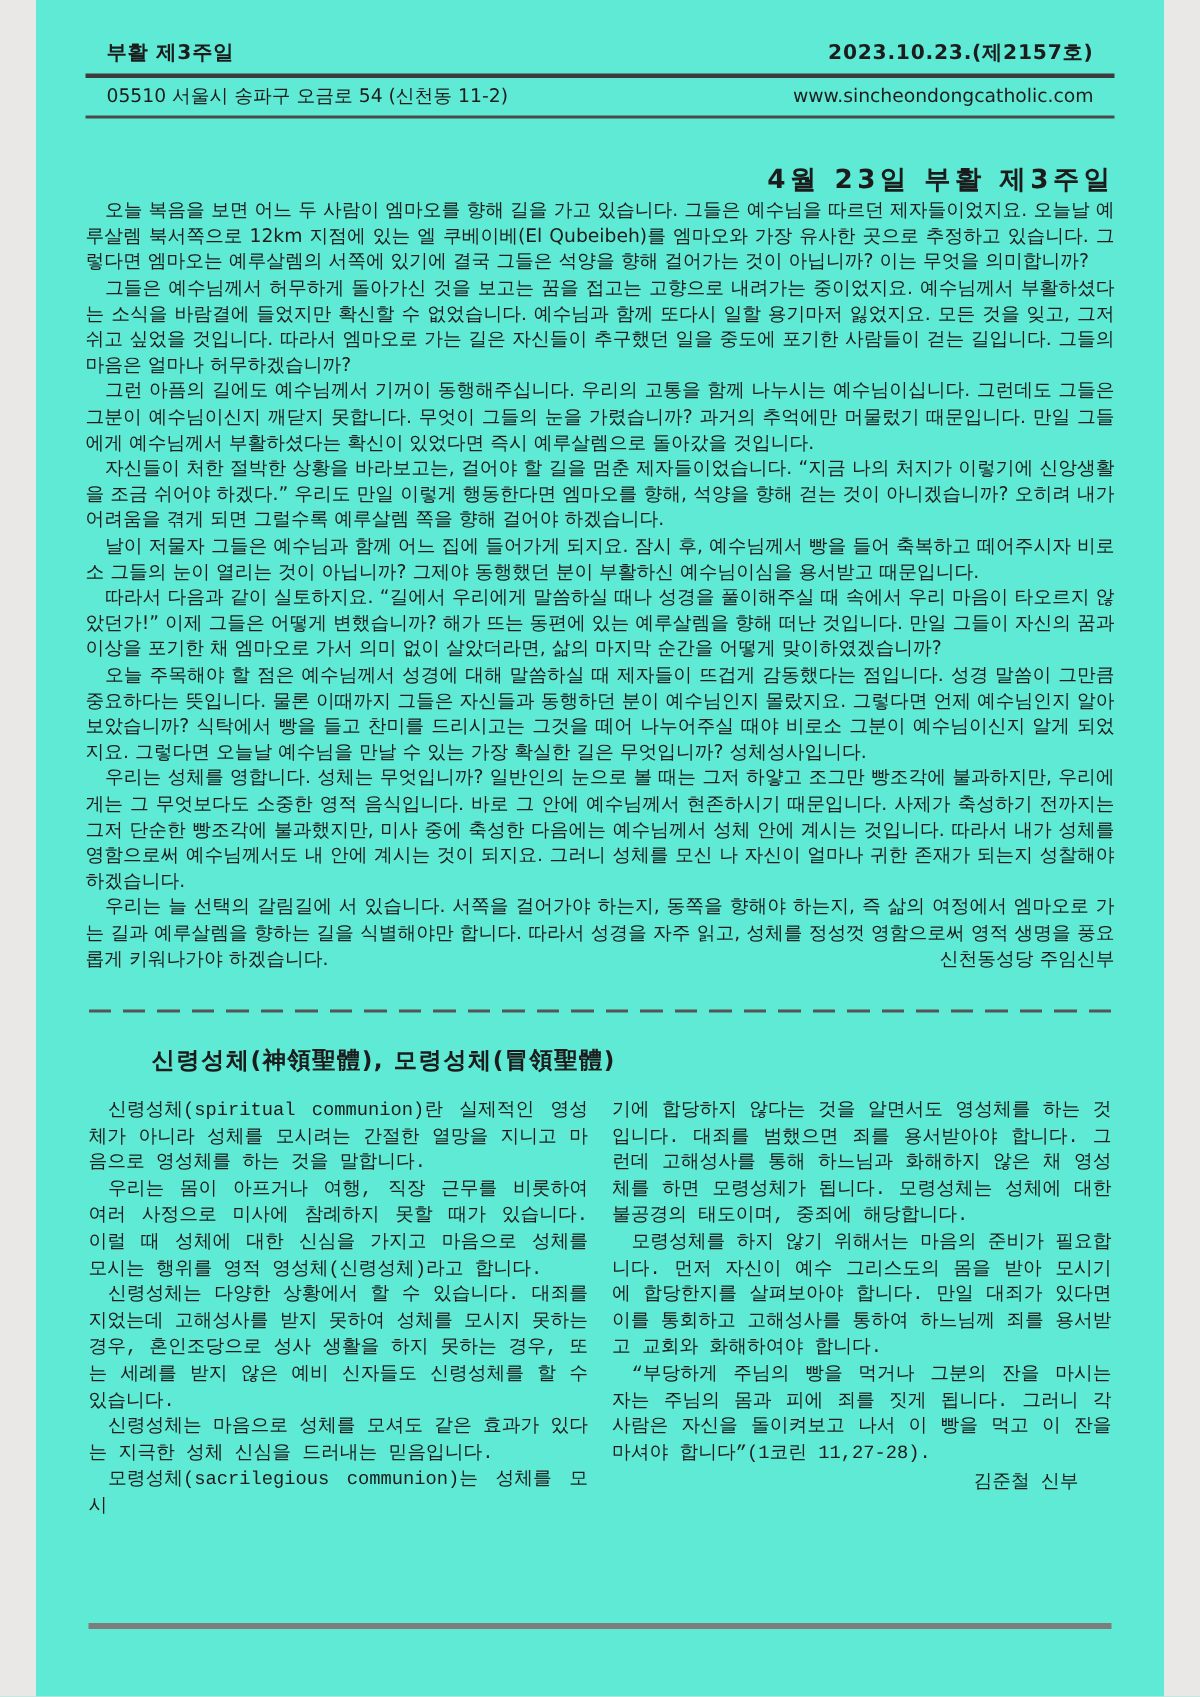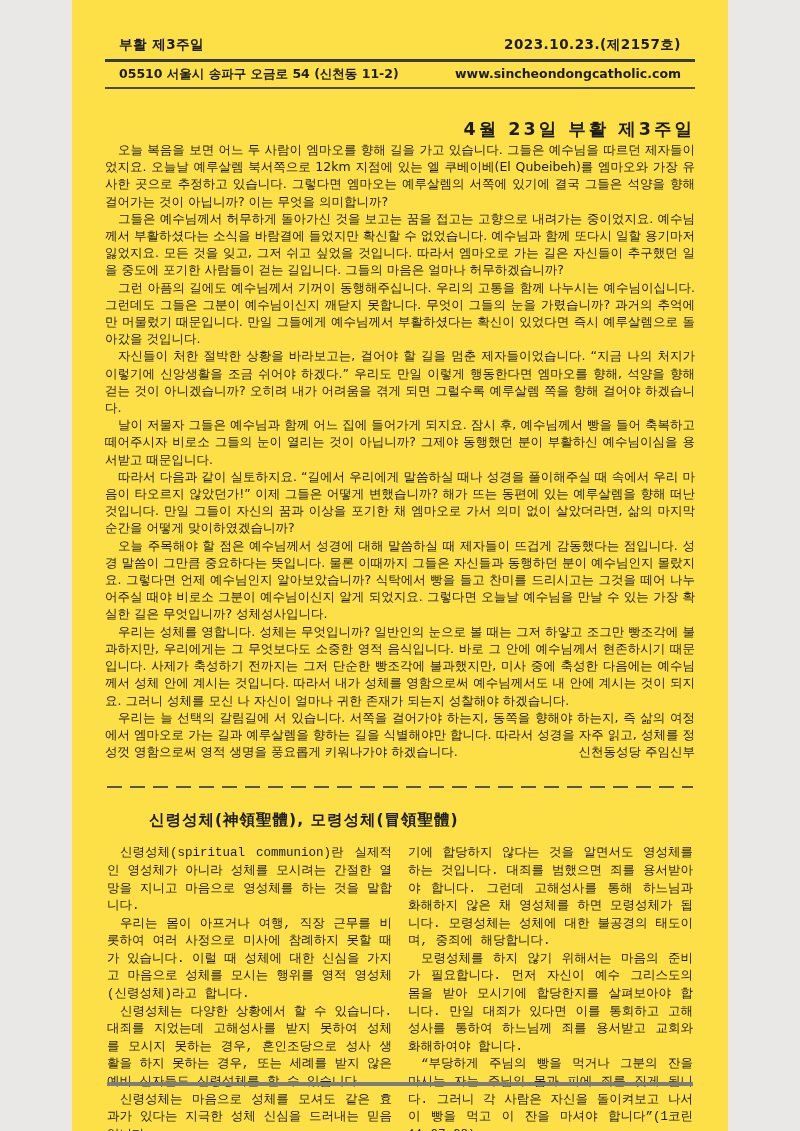--- a/index.html
+++ b/index.html
@@ -1,31 +1,31 @@
 <!DOCTYPE html>
 <html><head>
 <meta charset="utf-8">
 <style>
   html, body { margin: 0; padding: 0; background: #e9e8e6; }
   .page {
     position: relative;
-    width: 656px;
+    width: 752px;
     height: 1131px;
     margin: 0 auto;
-    background: #fde047;
+    background: #5eead4;
     box-sizing: border-box;
-    padding: 36px 33px 0 33px;
+    padding: 26px 33px 0 33px;
     font-family: "DejaVu Sans", "Liberation Sans", sans-serif;
     color: #1c1c1c;
     overflow: hidden;
   }
   
   .mast-row { display: flex; justify-content: space-between; align-items: baseline; padding: 0 14px; }
   .mast-row1 { font-size: 13.5px; font-weight: 700; letter-spacing: 0.5px; }
-  .mast-row2 { font-size: 12.5px; font-weight: 700; margin-top: 4px; gap: 33px; }
+  .mast-row2 { font-size: 12.5px; font-weight: 400; margin-top: 4px; gap: 33px; }
   .rule-thick { height: 3px; background: #3c3c3c; margin-top: 5px; }
   .rule-thin  { height: 2px; background: #4a4a4a; margin-top: 4px; }
   
   .a1-title {
     margin: 28px 0 0 42px;
     font-size: 17.5px;
     font-weight: 700;
     letter-spacing: 3px;
     text-align: right;
   }

